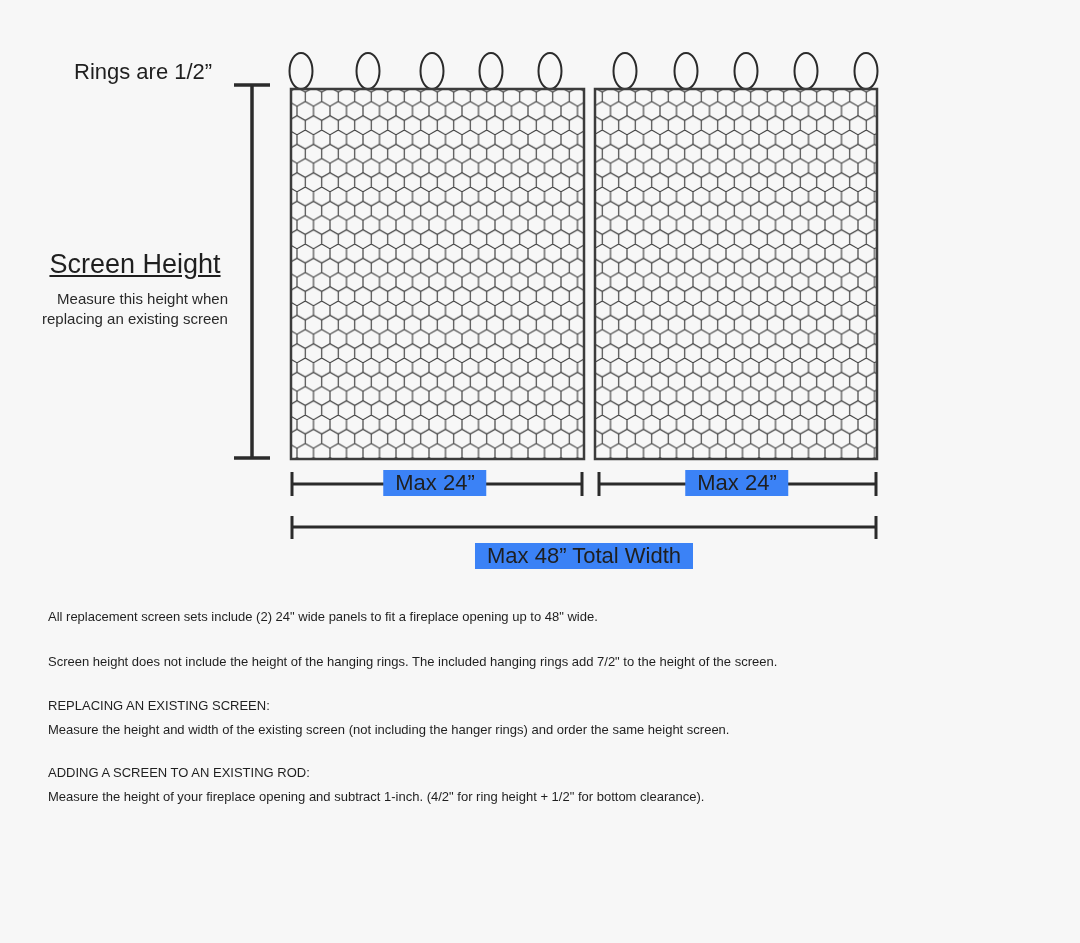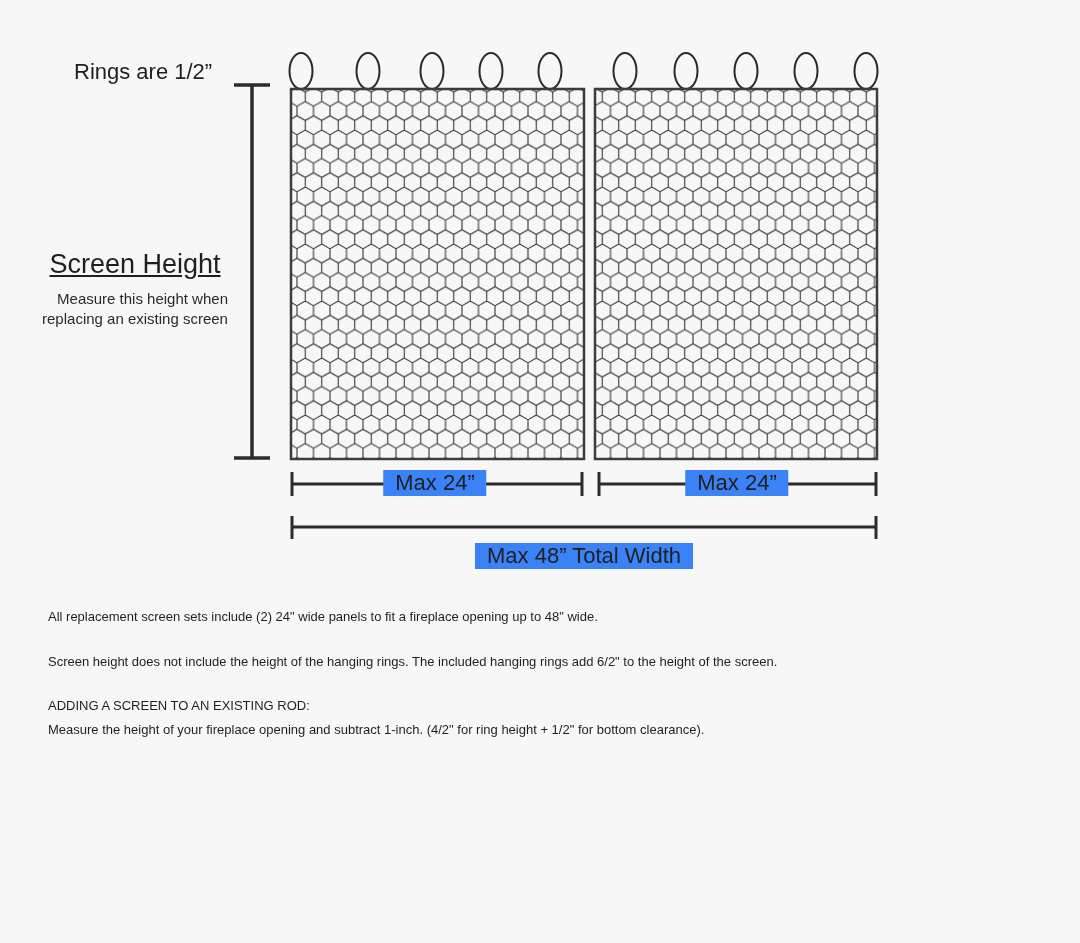--- a/index.html
+++ b/index.html
@@ -140,22 +140,26 @@
       <div>replacing an existing screen</div>
     </div>
 
     <div class="dim-label max24-1">Max 24”</div>
     <div class="dim-label max24-2">Max 24”</div>
     <div class="dim-label max48">Max 48” Total Width</div>
   </div>
 
   <div class="notes">
     <p class="intro-1">All replacement screen sets include (2) 24" wide panels to fit a fireplace opening up to 48" wide.</p>
-    <p class="intro-2">Screen height does not include the height of the hanging rings. The included hanging rings add 6/2" to the height of the screen.</p>
+    <p class="intro-2">Screen height does not include the height of the hanging rings. The included hanging rings add 7/2" to the height of the screen.</p>
 
+    <div class="note-section">
+      <div class="note-heading">REPLACING AN EXISTING SCREEN:</div>
+      <div class="note-body">Measure the height and width of the existing screen (not including the hanger rings) and order the same height screen.</div>
+    </div>
 
     <div class="note-section">
       <div class="note-heading">ADDING A SCREEN TO AN EXISTING ROD:</div>
       <div class="note-body">Measure the height of your fireplace opening and subtract 1-inch. (4/2" for ring height + 1/2" for bottom clearance).</div>
     </div>
 
   </div>
 
 </div>
 

